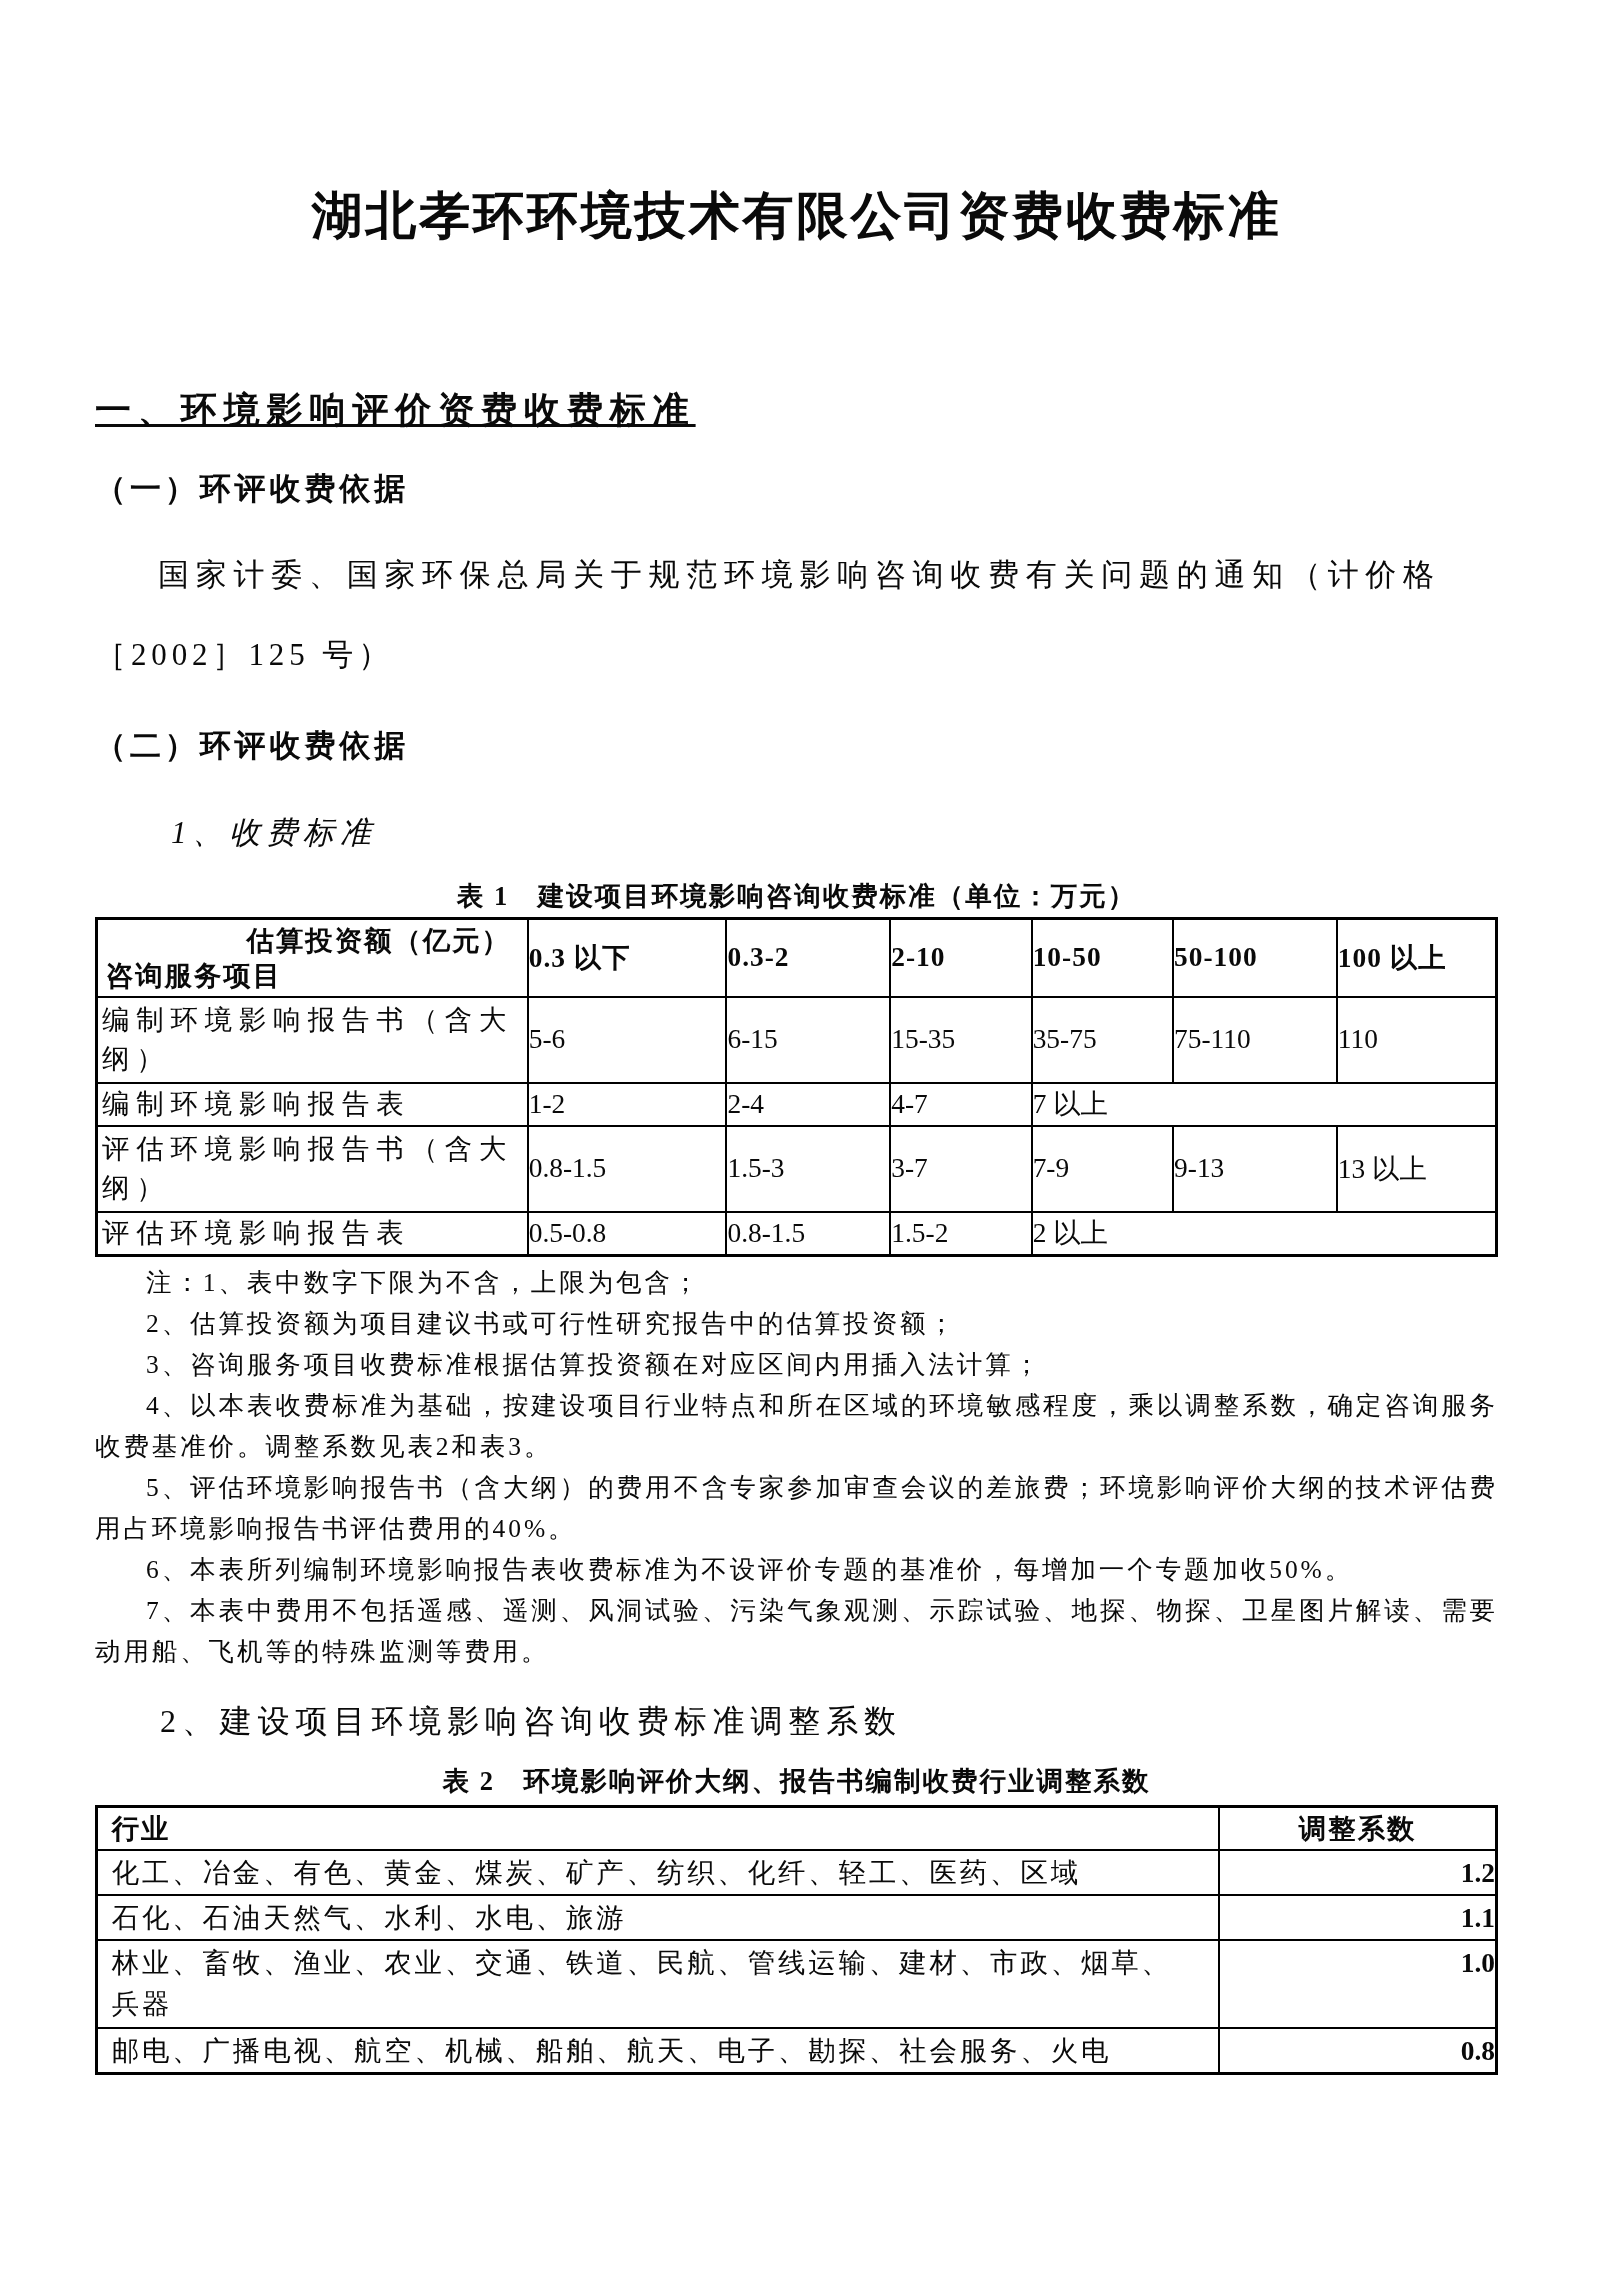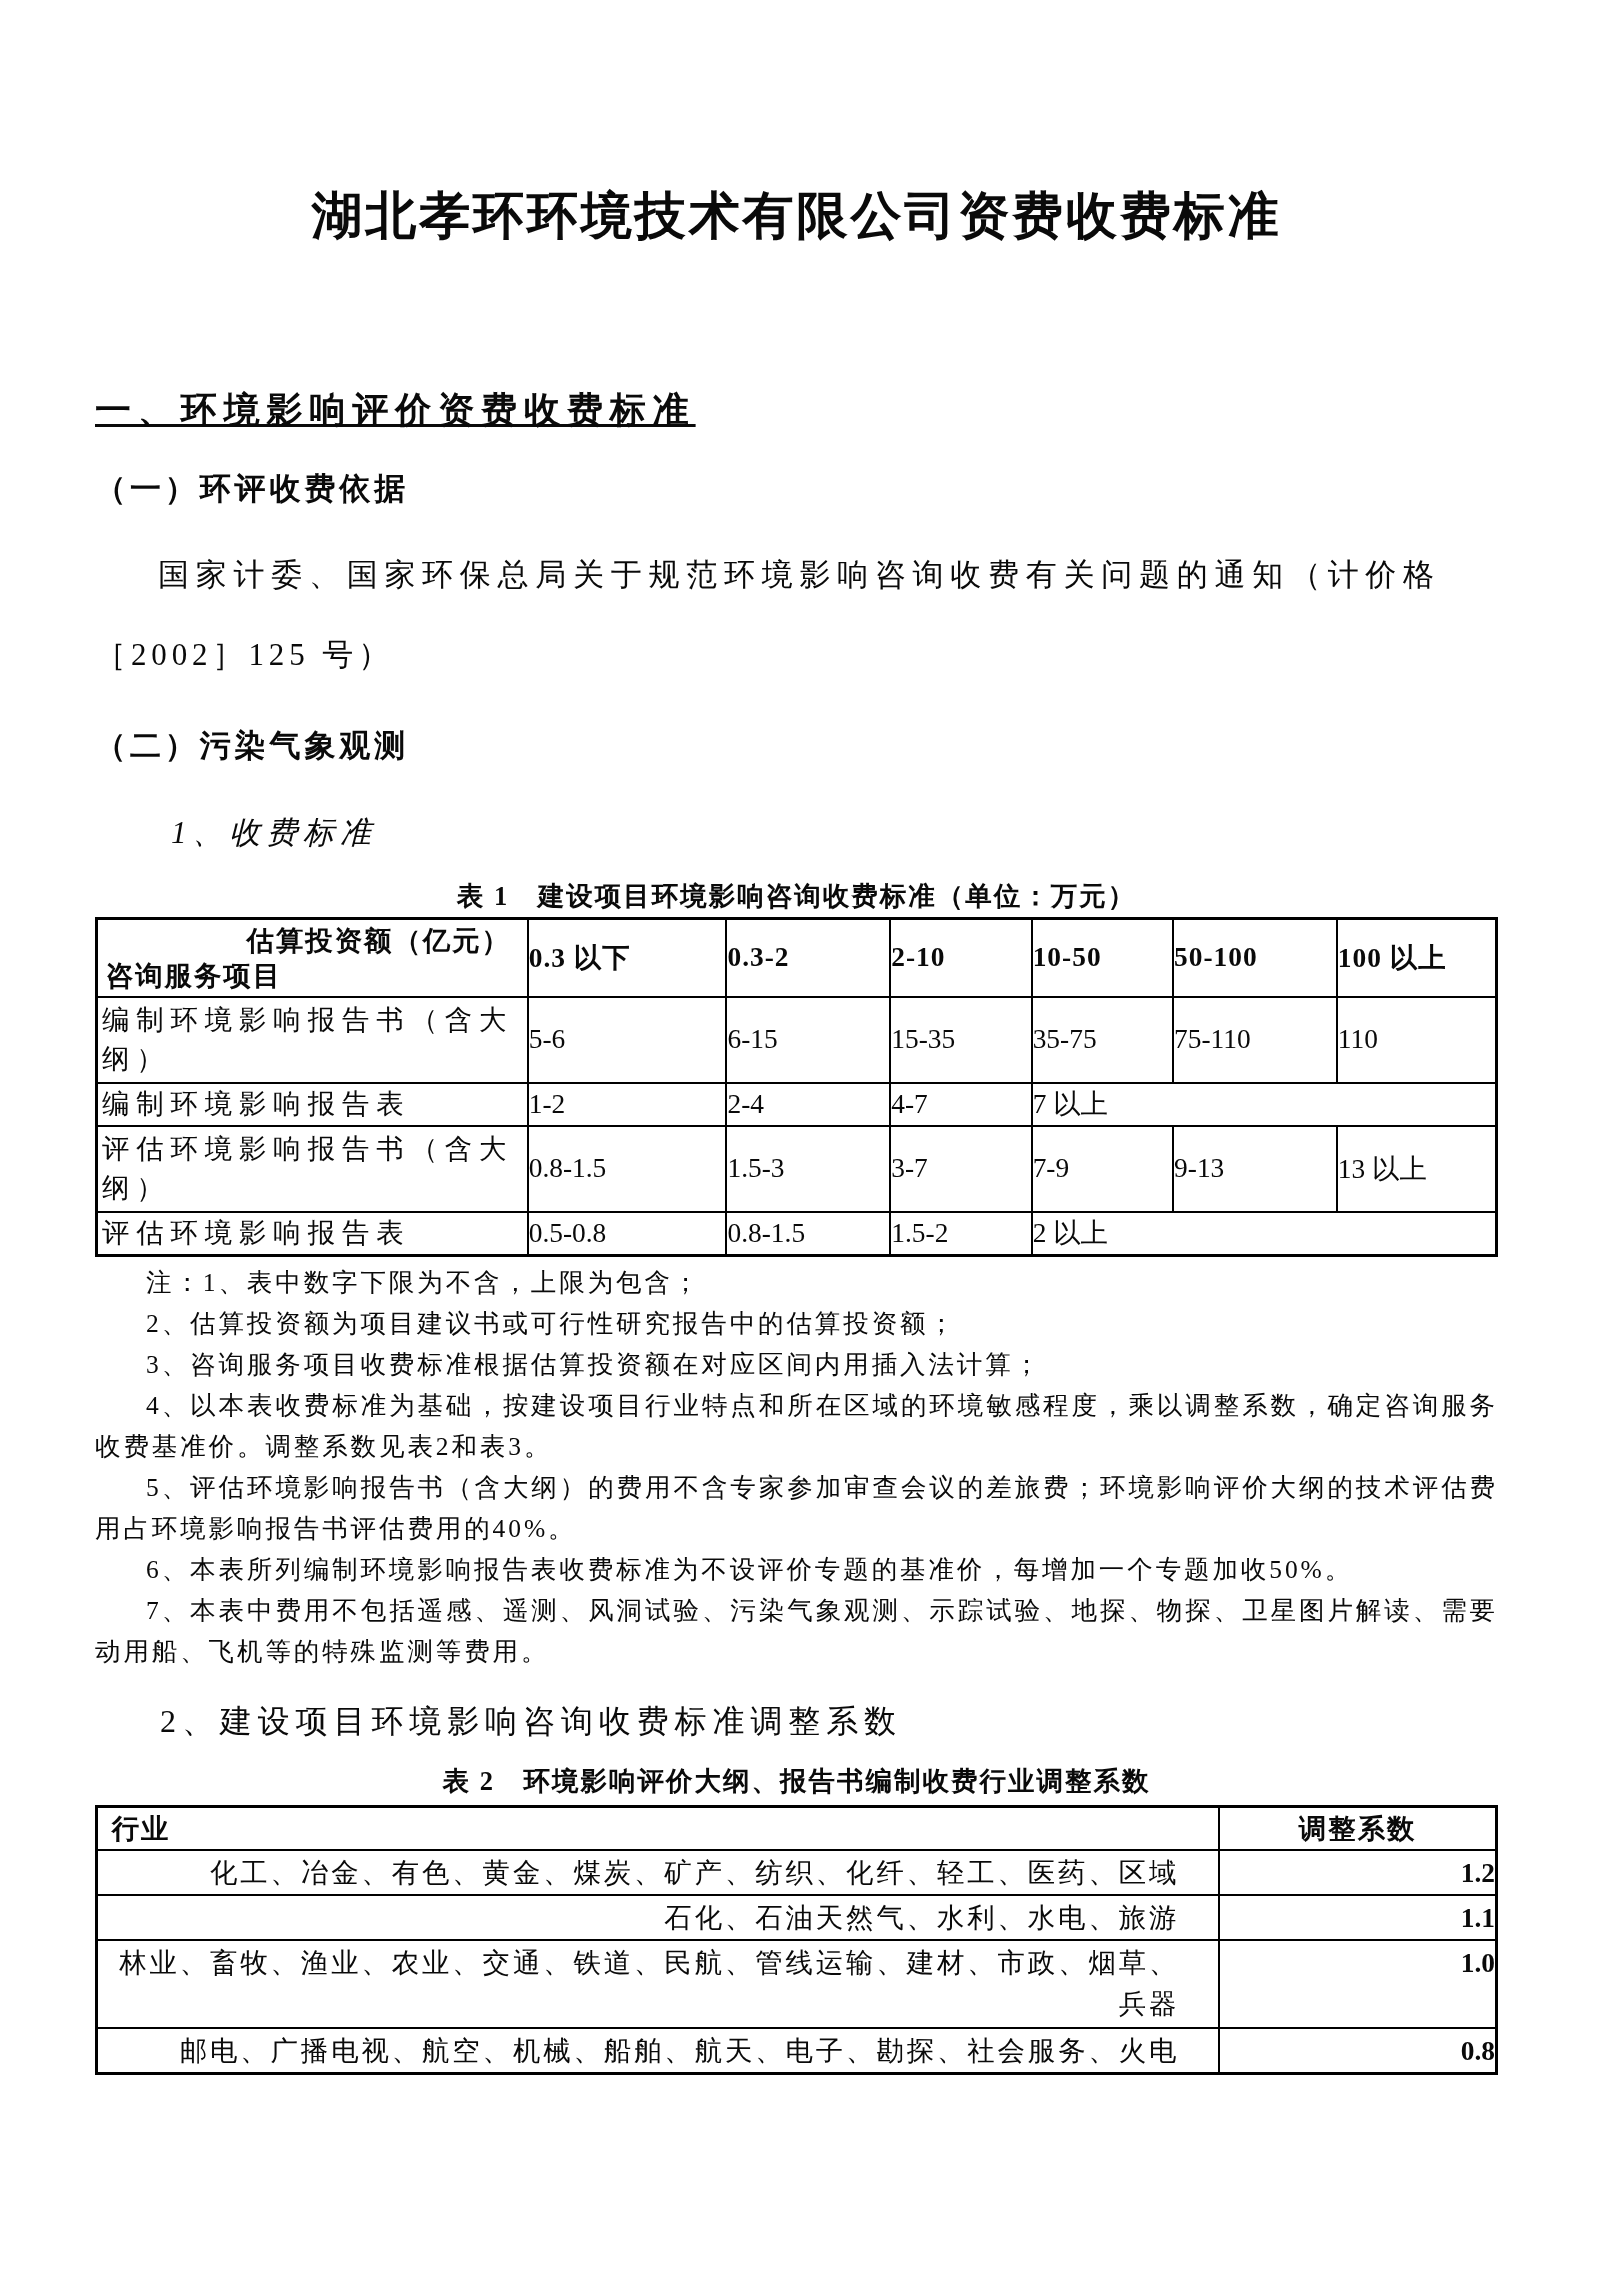--- a/index.html
+++ b/index.html
@@ -107,21 +107,21 @@
     border-top-width: 2.9px;
     border-bottom-width: 2.9px;
     font-size: 27.4px;
     vertical-align: top;
     padding: 0;
   }
   .t2 tr.head td { height: 39px; font-weight: bold; }
   .t2 tr.r td { height: 41px; }
   .t2 tr.r2 td { height: 84px; }
   .t2 td.ind {
-    text-align: right;
+    text-align: left;
     letter-spacing: 2.9px;
     line-height: 41px;
     padding: 2px 39px 0 13.7px;
     margin-top: 8px;
   }
   .t2 td.coef {
     text-align: right;
     font-weight: bold;
     line-height: 41px;
     padding-top: 2px;
@@ -135,21 +135,21 @@
 <div class="page">
 
   <div class="doc-title">湖北孝环环境技术有限公司资费收费标准</div>
 
   <div class="h1">一、环境影响评价资费收费标准</div>
 
   <div class="h2 h2a">（一）环评收费依据</div>
 
   <div class="body-par">国家计委、国家环保总局关于规范环境影响咨询收费有关问题的通知（计价格［2002］125 号）</div>
 
-  <div class="h2 h2b">（二）污染气象观测</div>
+  <div class="h2 h2b">（二）环评收费依据</div>
 
   <div class="h3 h3a">1、收费标准</div>
 
   <div class="tbl-caption cap1">表 1　建设项目环境影响咨询收费标准（单位：万元）</div>
 
   <table class="t1">
     <colgroup>
       <col style="width:30.8%">
         <col style="width:14.2%">
         <col style="width:11.7%">

